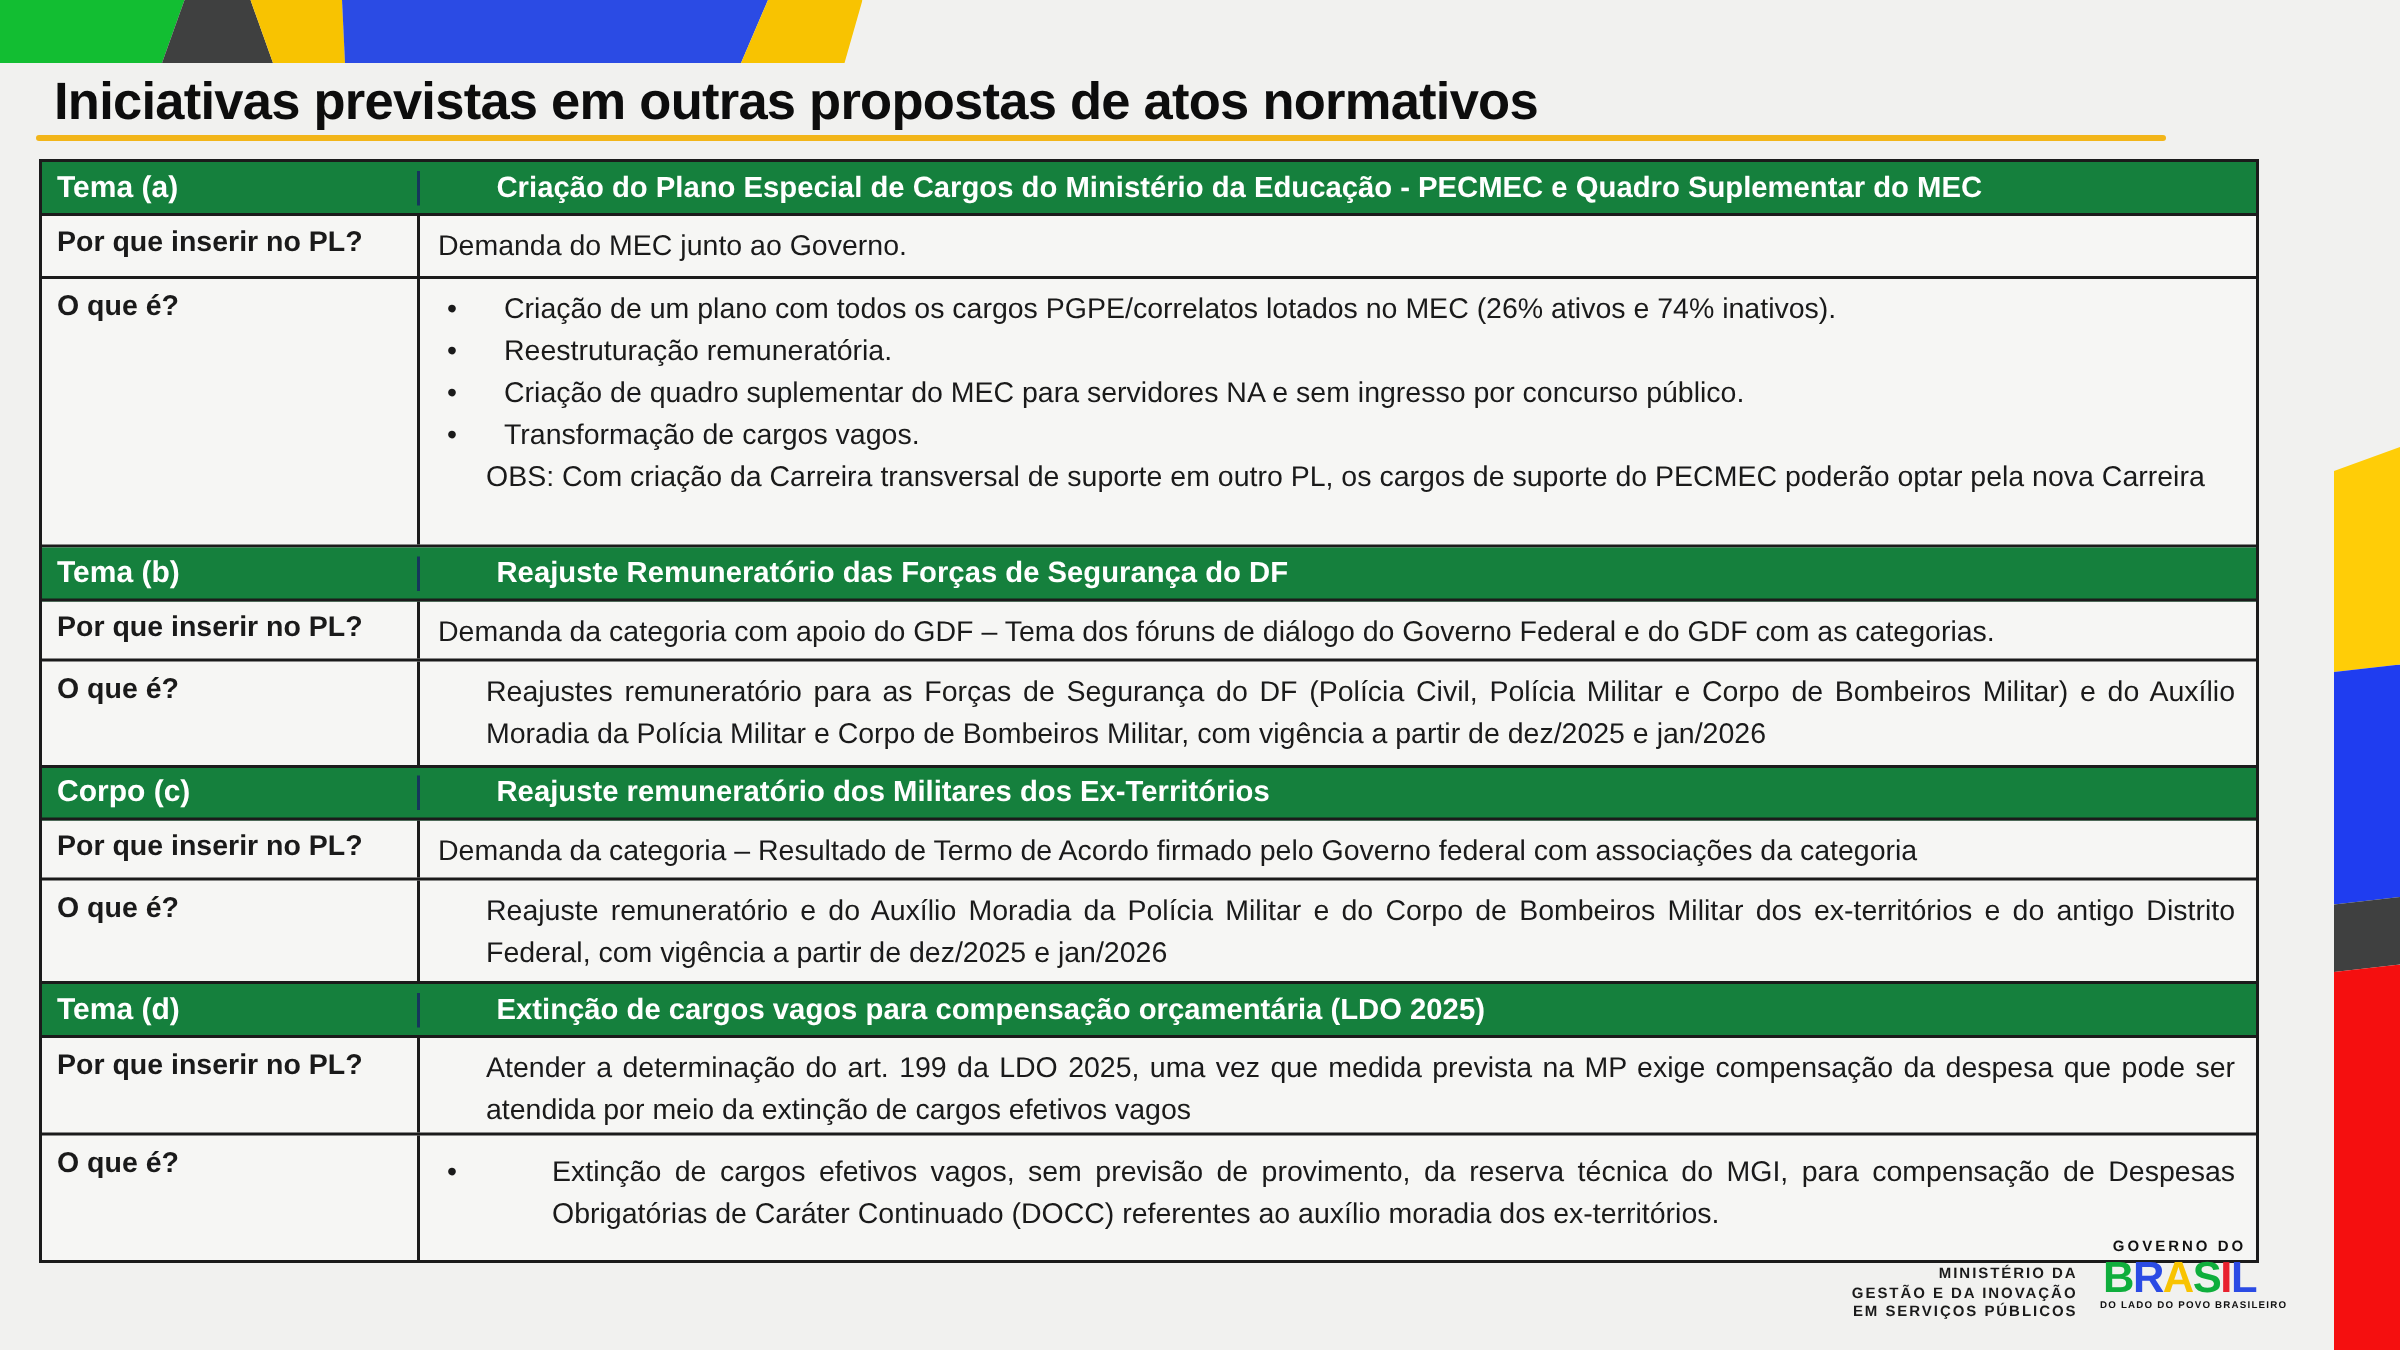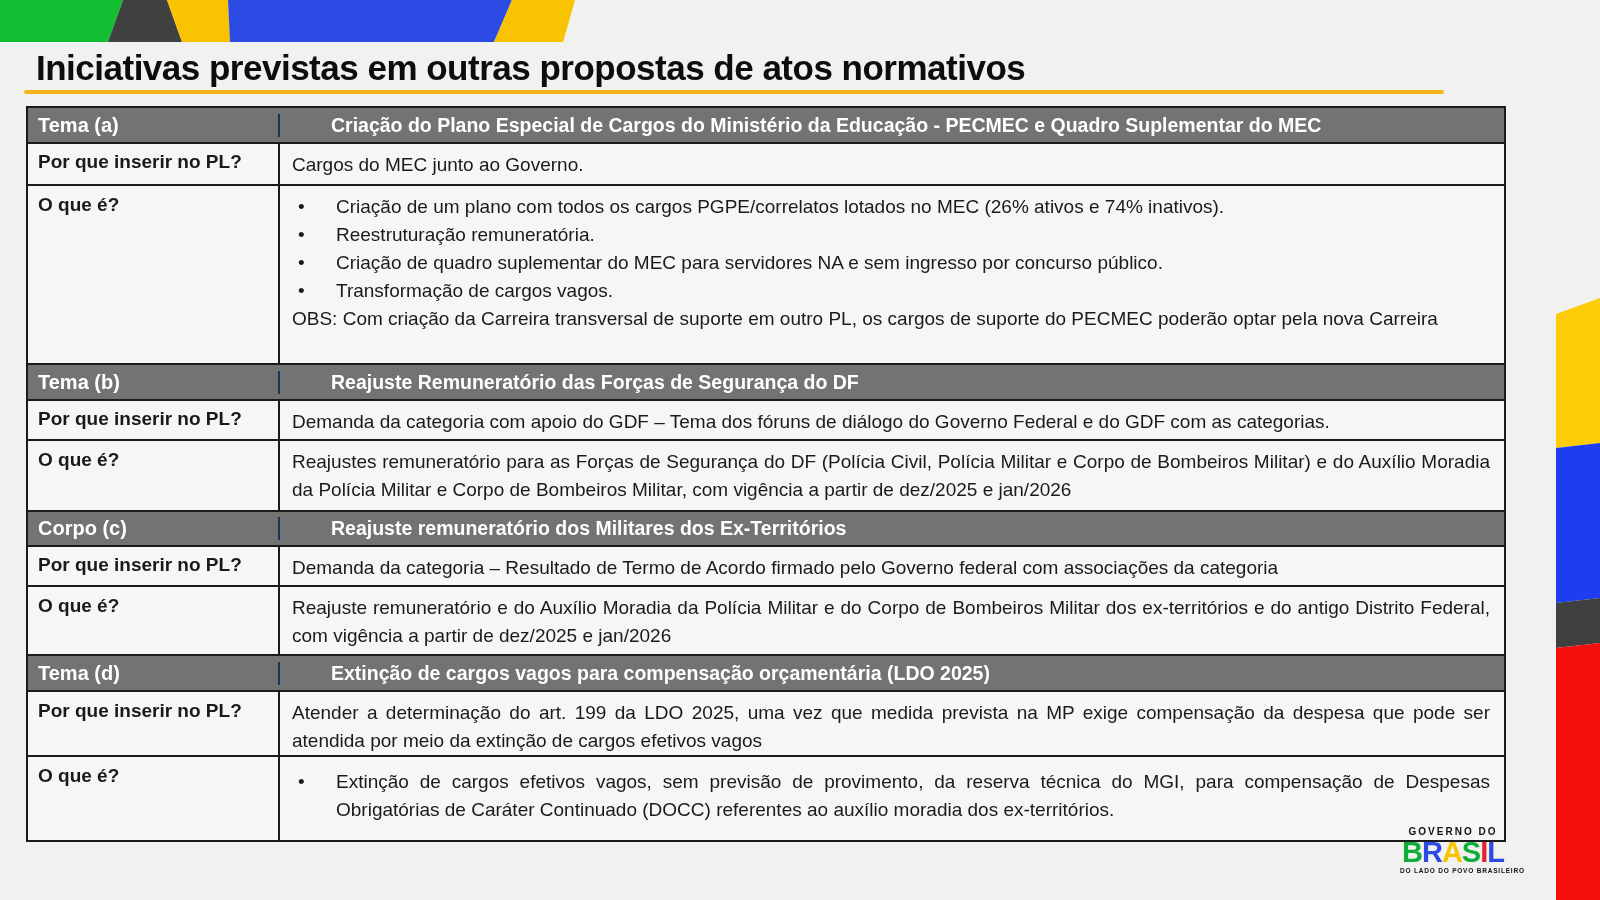--- a/index.html
+++ b/index.html
@@ -27,30 +27,30 @@
   
   .title { position:absolute; left:36px; top:48px; font-size:35px; font-weight:700; color:#0d0d0d; letter-spacing:-0.5px; white-space:nowrap; }
   .title-underline { position:absolute; left:24px; top:90px; width:1420px; height:4px; background:#f2b519; border-radius:2px; }
 
   
   .tbl { position:absolute; left:26px; top:106px; width:1480px; border:2px solid #1b1b1b; background:#f6f6f4; }
   .row { display:flex; width:100%; border-bottom:2px solid #1b1b1b; }
   .row:last-child { border-bottom:none; }
   .c1 { width:252px; flex:0 0 252px; border-right:2px solid #1b1b1b; padding-left:10px; }
   .c2 { flex:1; padding-left:12px; padding-right:14px; }
-  .row-tema { background:#737373; color:#ffffff; align-items:center; }
+  .row-tema { background:#15803d; color:#ffffff; align-items:center; }
   .row-tema .c1 { border-right-color:#15365c; font-weight:700; font-size:20px; }
   .row-tema .c2 { font-weight:700; font-size:19.5px;margin-left:39px; }
   .row-body { color:#1a1a1a; font-size:19px; }
   .row-body .c1 { font-weight:700; padding-top:8px; }
   .row-body .c2 { padding-top:7px; line-height:28px; }
   .h36{height:36px} .h42{height:42px} .h179{height:179px} .h40{height:40px}
   .h71{height:71px} .h35{height:35px} .h69{height:69px} .h65{height:65px} .h83{height:83px}
   .row-body.h40 .c1, .row-body.h42 .c1 { padding-top:7px; }
-  .justify { text-align:justify; }
+  .justify { text-align:justify;margin-left:32px; }
   .bullet-line { display:flex; }
   .bullet-line .dot { flex:0 0 44px; padding-left:6px; }
   .bullet-line .btxt { flex:1; }
   .note { margin-top:0; }
   .h83 .c2 { padding-top:11px; }
 
   
   .mgi-block { position:absolute; top:844px; left:1085px; width:300px; text-align:right;
                font-size:10px; font-weight:700; letter-spacing:1.3px; line-height:12.5px; color:#1a1a1a; }
   .gov-block { position:absolute; left:1400px; top:826px; width:106px; text-align:center; color:#111; }
@@ -85,21 +85,21 @@
   <div class="title-underline"></div>
 
   <div class="tbl">
 
     <div class="row row-tema h36">
       <div class="c1">Tema (a)</div>
       <div class="c2">Criação do Plano Especial de Cargos do Ministério da Educação - PECMEC e Quadro Suplementar do MEC</div>
     </div>
     <div class="row row-body h42">
       <div class="c1">Por que inserir no PL?</div>
-      <div class="c2">Cargos do MEC junto ao Governo.</div>
+      <div class="c2">Demanda do MEC junto ao Governo.</div>
     </div>
     <div class="row row-body h179">
       <div class="c1">O que é?</div>
       <div class="c2">
         <div class="bullet-line">
           <span class="dot">•</span>
           <span class="btxt">Criação de um plano com todos os cargos PGPE/correlatos lotados no MEC (26% ativos e 74% inativos).</span>
         </div>
         <div class="bullet-line">
           <span class="dot">•</span>
@@ -156,20 +156,25 @@
       <div class="c2">
         <div class="bullet-line">
           <span class="dot">•</span>
           <span class="btxt justify">Extinção de cargos efetivos vagos, sem previsão de provimento, da reserva técnica do MGI, para compensação de Despesas Obrigatórias de Caráter Continuado (DOCC) referentes ao auxílio moradia dos ex-territórios.</span>
         </div>
       </div>
     </div>
 
   </div>
 
+  <div class="mgi-block">
+    <div>MINISTÉRIO DA</div>
+    <div>GESTÃO E DA INOVAÇÃO</div>
+    <div>EM SERVIÇOS PÚBLICOS</div>
+  </div>
 
   <div class="gov-block">
     <div class="gov-top">GOVERNO DO</div>
     <div class="gov-brasil">
       <span class="bl-0">B</span><span class="bl-1">R</span><span class="bl-2">A</span><span class="bl-3">S</span><span class="bl-4">I</span><span class="bl-5">L</span>
     </div>
     <div class="gov-tagline">DO LADO DO POVO BRASILEIRO</div>
   </div>
 
 </div>

